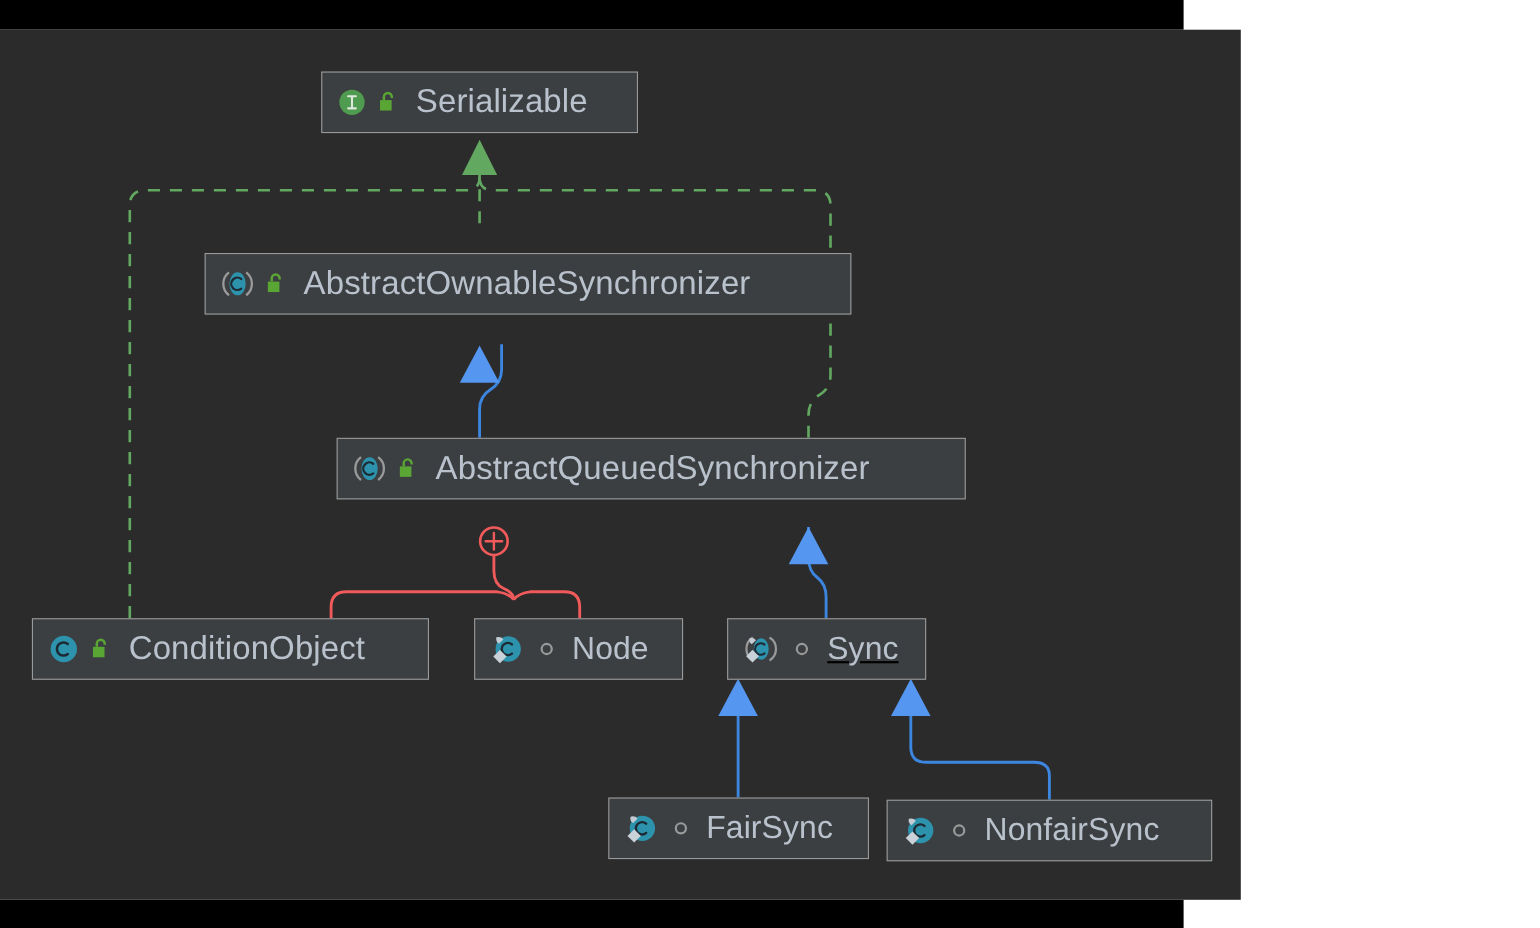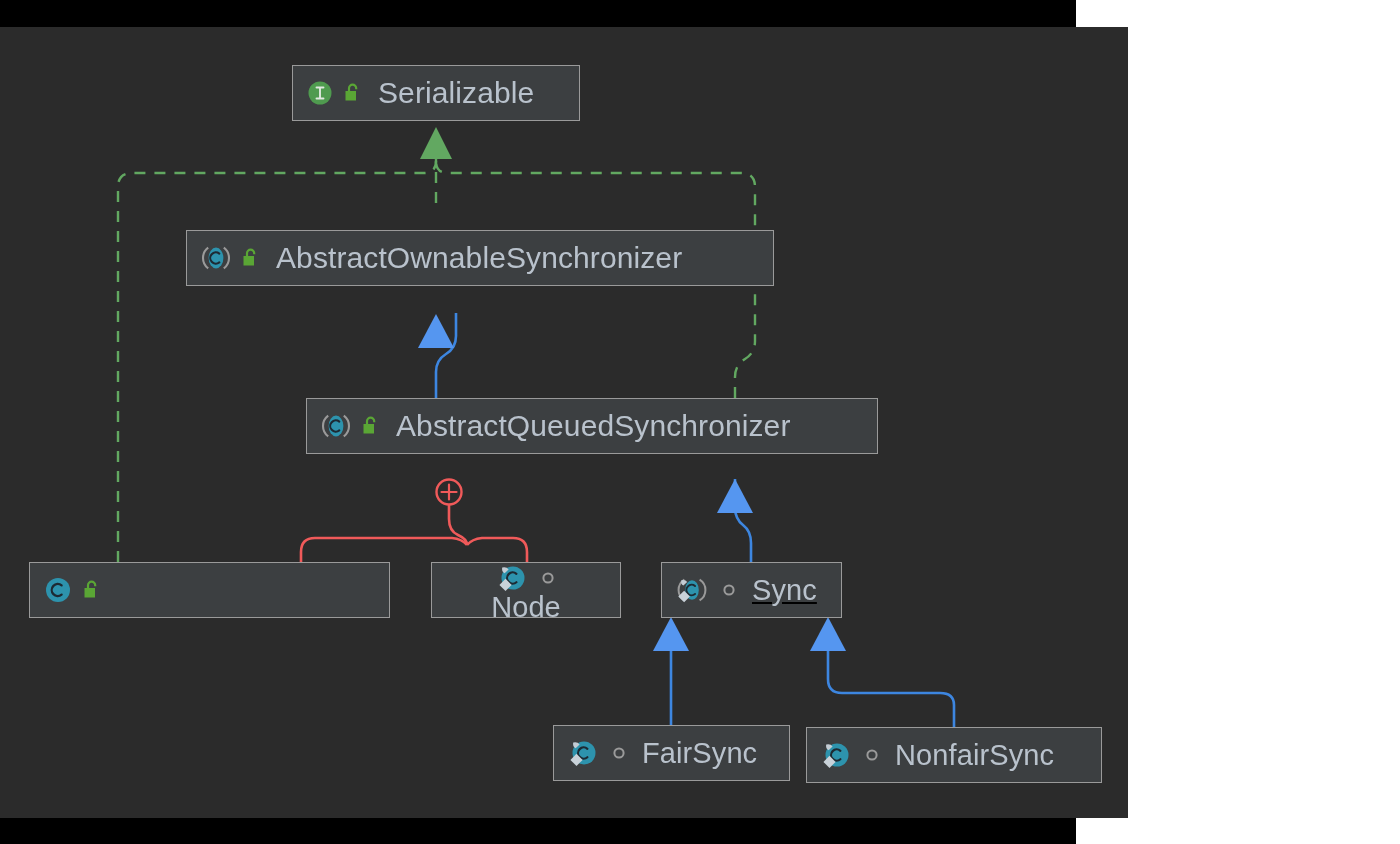--- a/index.html
+++ b/index.html
@@ -160,23 +160,24 @@
           <circle cx="14" cy="14" r="12" fill="#2d93ad"></circle>
           <path d="M17.6,9.4 A6,6 0 1 0 17.6,18.6" fill="none" stroke="#1d2a33" stroke-width="2.3" stroke-linecap="round"></path>
         </svg>
         <div class="gap-s"></div>
         <svg class="ico" width="20" height="22" viewBox="0 0 20 22">
           <path d="M7,9 V6.2 A3.6,3.6 0 0 1 14.2,6.2 V7.2" fill="none" stroke="#5aa635" stroke-width="2.2"></path>
           <rect x="3.5" y="9" width="10.5" height="9.5" fill="#5aa635"></rect>
         </svg>
       </div>
       <div class="gap-label"></div>
-    </div>
-
-    <div class="node small" id="n-node" style="left:431px;top:535px;width:190px;height:56px;flex-direction:column;">
+      <span class="node-label">ConditionObject</span>
+    </div>
+
+    <div class="node small" id="n-node" style="left:431px;top:535px;width:190px;height:56px;">
       <div class="icons">
         <svg class="ico" width="30" height="30" viewBox="0 0 30 30">
           <circle cx="16" cy="15" r="11.5" fill="#2d93ad"></circle>
           <path d="M19.4,10.8 A5.6,5.6 0 1 0 19.4,19.2" fill="none" stroke="#1d2a33" stroke-width="2.2" stroke-linecap="round"></path>
           <path d="M5.2,4.4 Q9.6,3.4 11.6,6.4 L7.6,10.2 Q4.4,8.4 5.2,4.4 Z" fill="#c3ccd4"></path>
           <rect x="4.2" y="17.6" width="8.6" height="8.6" transform="rotate(45 8.5 21.9)" fill="#c9d2d9"></rect>
         </svg>
         <div class="gap"></div>
         <svg class="ico" width="14" height="14" viewBox="0 0 14 14">
           <circle cx="7" cy="7" r="4.6" fill="none" stroke="#9a9a9a" stroke-width="2"></circle>

